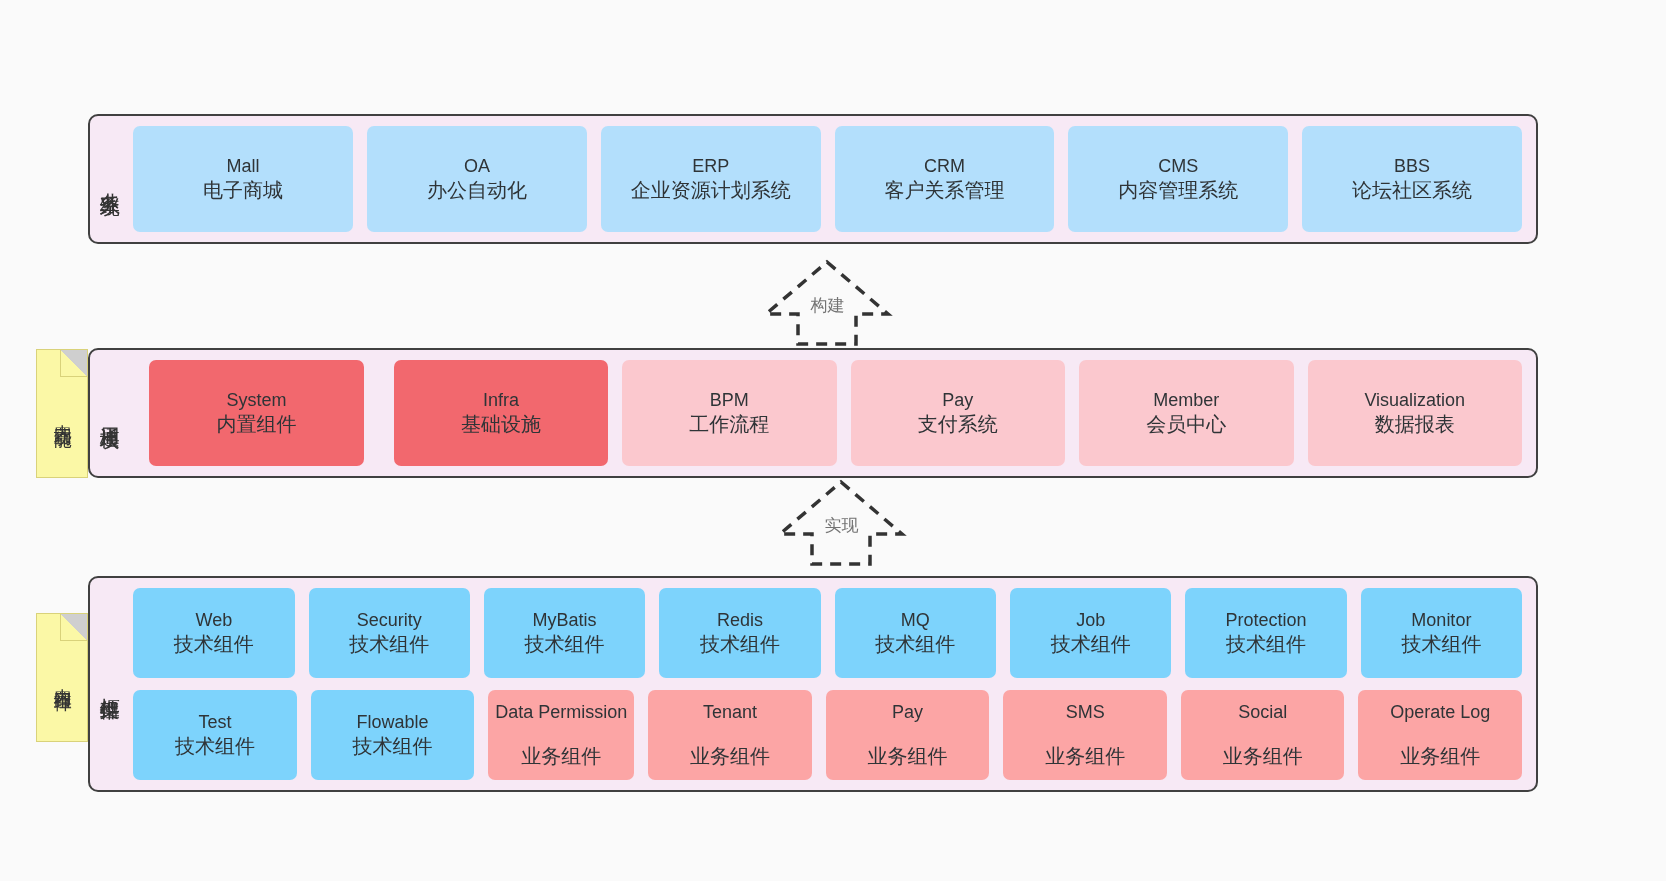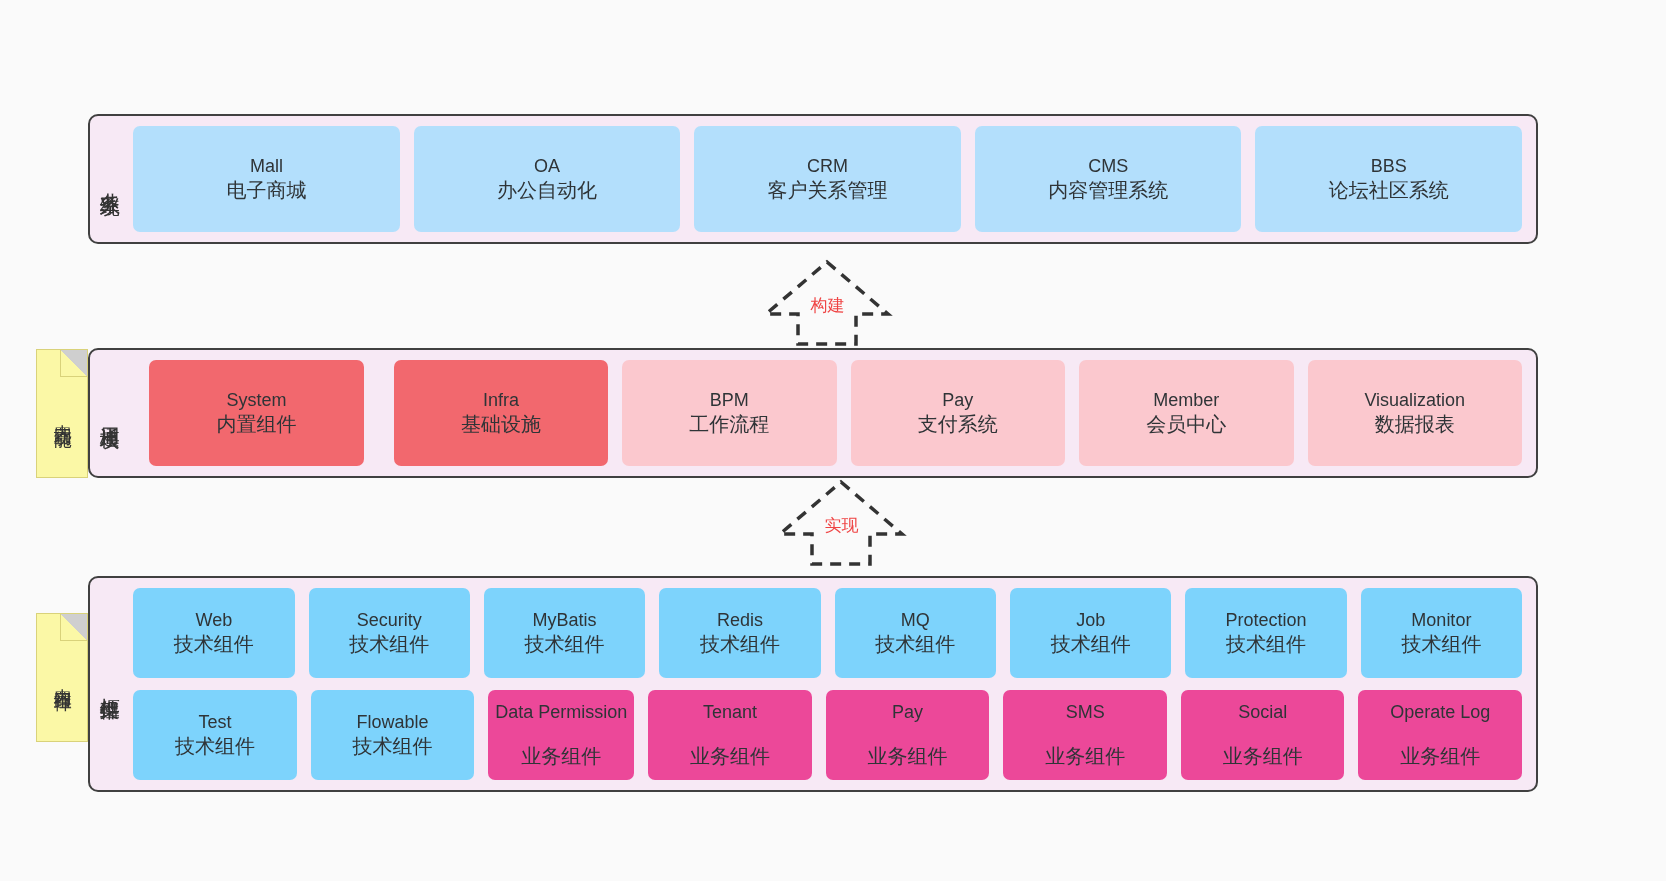--- a/index.html
+++ b/index.html
@@ -90,21 +90,21 @@
   }
   .cell.wrap .en {
     white-space: normal;
     line-height: 1.14;
   }
 
   .c-blue   { background: #b3dffc; }
   .c-red    { background: #f2686e; margin-left: 16px; }
   .c-pink   { background: #fbc8ce; }
   .c-green  { background: #7dd3fc; }
-  .c-lgreen { background: #ec4899; gap: 21px; }
+  .c-lgreen { background: #fca5a5; gap: 21px; }
 
   
   .note {
     position: absolute;
     background: #fbf8a6;
     border: 1px solid #d9d27a;
     box-sizing: border-box;
     display: flex;
     align-items: center;
     justify-content: center;
@@ -135,21 +135,21 @@
     width: 160px;
     height: 100px;
   }
   .arrow-group svg { display: block; }
   .arrow-label {
     position: absolute;
     left: 50%;
     transform: translateX(-50%);
     top: 38px;
     font-size: 17px;
-    color: #ef4444;
+    color: #737373;
     background: transparent;
     white-space: nowrap;
     user-select: none;
   }
 </style>
 </head>
 <body>
 
 <div class="canvas">
 
@@ -160,20 +160,24 @@
       <div class="cell c-blue">
         <span class="en">Mall</span>
         <span class="cn">电子商城</span>
       </div>
 
       <div class="cell c-blue">
         <span class="en">OA</span>
         <span class="cn">办公自动化</span>
       </div>
 
+      <div class="cell c-blue">
+        <span class="en">ERP</span>
+        <span class="cn">企业资源计划系统</span>
+      </div>
 
       <div class="cell c-blue">
         <span class="en">CRM</span>
         <span class="cn">客户关系管理</span>
       </div>
 
       <div class="cell c-blue">
         <span class="en">CMS</span>
         <span class="cn">内容管理系统</span>
       </div>

